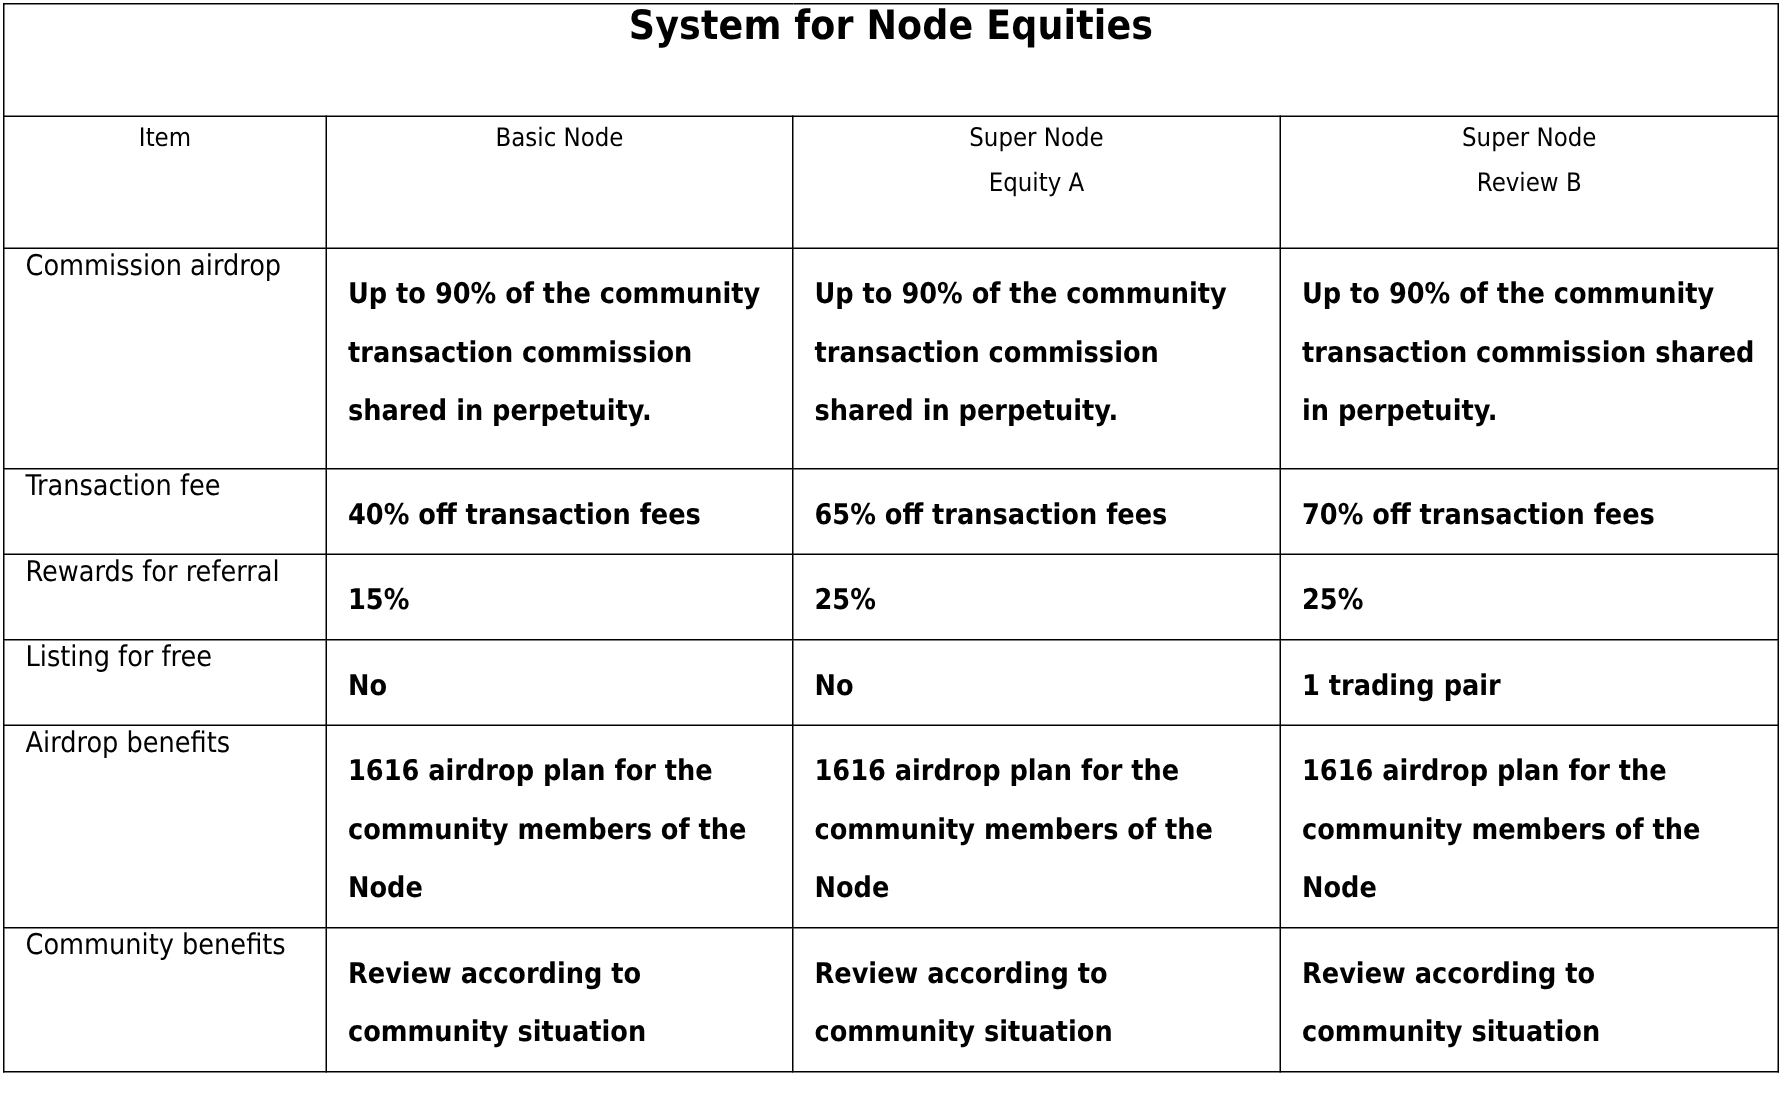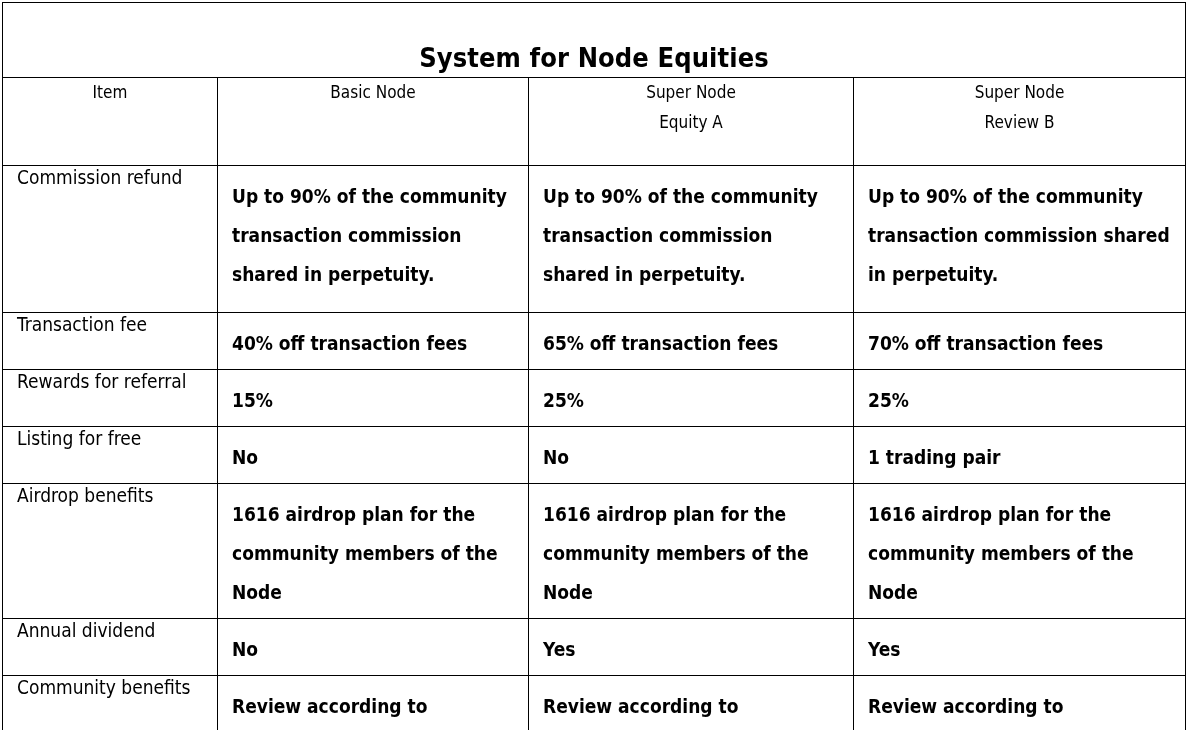--- a/index.html
+++ b/index.html
@@ -46,21 +46,20 @@
   td.title-cell {
     height: 74px;
     vertical-align: middle;
     text-align: center;
   }
   .title-text {
     font-size: 27px;
     font-weight: bold;
     letter-spacing: 0.1px;
     line-height: 1.1;
-    margin-top: 40px;
   }
 
   
   td.head-cell {
     height: 87px;
     vertical-align: middle;
     text-align: center;
   }
   .head-text {
     font-size: 17px;
@@ -137,21 +136,21 @@
         <td class="head-cell">
           <div class="head-text">
             <span class="ln">Super Node</span>
             <span class="ln">Review B</span>
           </div>
         </td>
       </tr>
 
       <tr class="r-tall">
         <td class="row-label">
-          <div class="label-text">Commission refund</div>
+          <div class="label-text">Commission airdrop</div>
         </td>
         <td class="body-cell">
           <div class="cell-text">Up to 90% of the community transaction commission shared in perpetuity.</div>
         </td>
         <td class="body-cell">
           <div class="cell-text">Up to 90% of the community transaction commission shared in perpetuity.</div>
         </td>
         <td class="body-cell">
           <div class="cell-text">Up to 90% of the community transaction commission shared in perpetuity.</div>
         </td>
@@ -210,34 +209,20 @@
           <div class="cell-text">1616 airdrop plan for the community members of the Node</div>
         </td>
         <td class="body-cell">
           <div class="cell-text">1616 airdrop plan for the community members of the Node</div>
         </td>
         <td class="body-cell">
           <div class="cell-text">1616 airdrop plan for the community members of the Node</div>
         </td>
       </tr>
 
-      <tr class="r-short2">
-        <td class="row-label">
-          <div class="label-text">Annual dividend</div>
-        </td>
-        <td class="body-cell">
-          <div class="cell-text">No</div>
-        </td>
-        <td class="body-cell">
-          <div class="cell-text">Yes</div>
-        </td>
-        <td class="body-cell">
-          <div class="cell-text">Yes</div>
-        </td>
-      </tr>
 
       <tr class="r-last">
         <td class="row-label">
           <div class="label-text">Community benefits</div>
         </td>
         <td class="body-cell">
           <div class="cell-text">Review according to community situation</div>
         </td>
         <td class="body-cell">
           <div class="cell-text">Review according to community situation</div>

